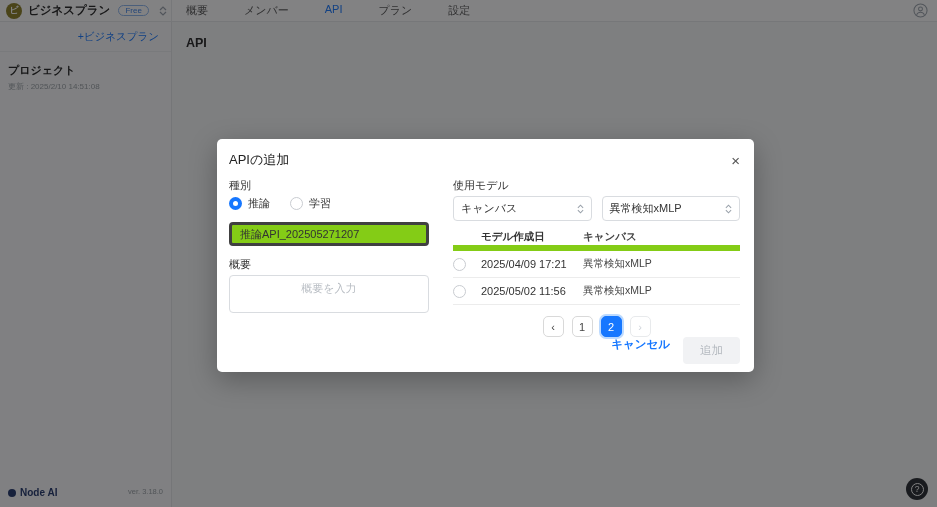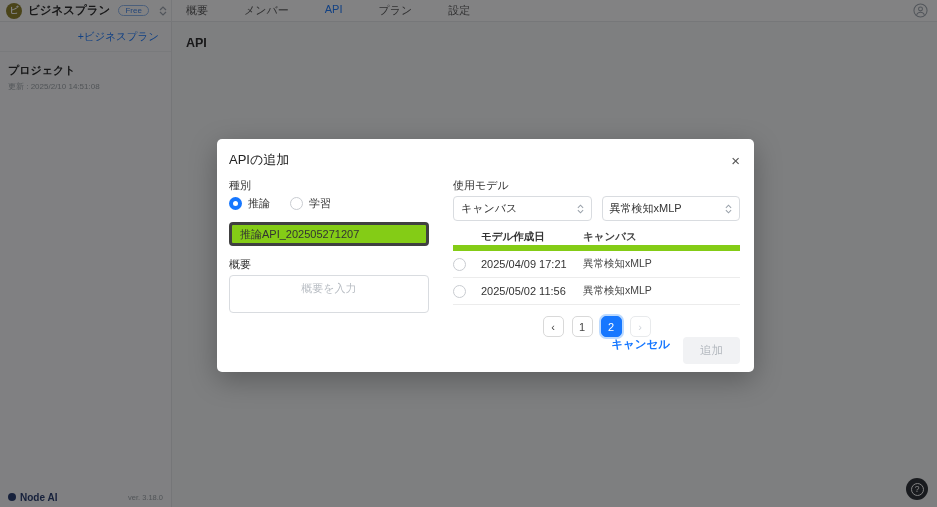--- a/index.html
+++ b/index.html
@@ -24,21 +24,21 @@
   .nav-item.active { color:#1677ff; }
   .user-chip { margin-left:auto; margin-right:9px; cursor:pointer; display:flex; }
   
   .layout { position:absolute; top:22px; bottom:0; left:0; right:0; display:flex; }
   .sidebar { width:172px; background:#fafbfc; border-right:1px solid #e3e5e8; position:relative; }
   .new-project { text-align:right; padding:8px 12px 7px; font-size:10.5px; color:#1677ff;
     border-bottom:1px solid #edeef0; cursor:pointer; }
   .proj-title { padding:11px 8px 3px; font-size:11px; font-weight:bold; color:#222; }
   .proj-updated { padding:0 8px; font-size:8px; color:#9aa0a6; }
   .sidebar-footer { position:absolute; bottom:0; left:0; right:0; height:20px; display:flex;
-    align-items:center; justify-content:space-between; padding:0 8px; }
+    align-items:flex-start; justify-content:space-between; padding:0 8px; }
   .brand { display:flex; align-items:center; gap:4px; font-size:10px; font-weight:bold; color:#20356b; }
   .brand-dot { width:8px; height:8px; border-radius:50%; background:#20356b; }
   .version { font-size:7.5px; color:#9aa0a6; }
   .main { flex:1; padding:14px; }
   .main h1 { font-size:12.5px; font-weight:bold; color:#222; }
   
   .help-fab { position:absolute; right:9px; bottom:7px; width:22px; height:22px; border-radius:50%;
     background:#24292e; display:flex; align-items:center; justify-content:center; cursor:pointer; z-index:2; }
   .help-glyph { width:13px; height:13px; border:1px solid #fff; border-radius:50%; color:#fff;
     font-size:8.5px; line-height:11px; text-align:center; }

